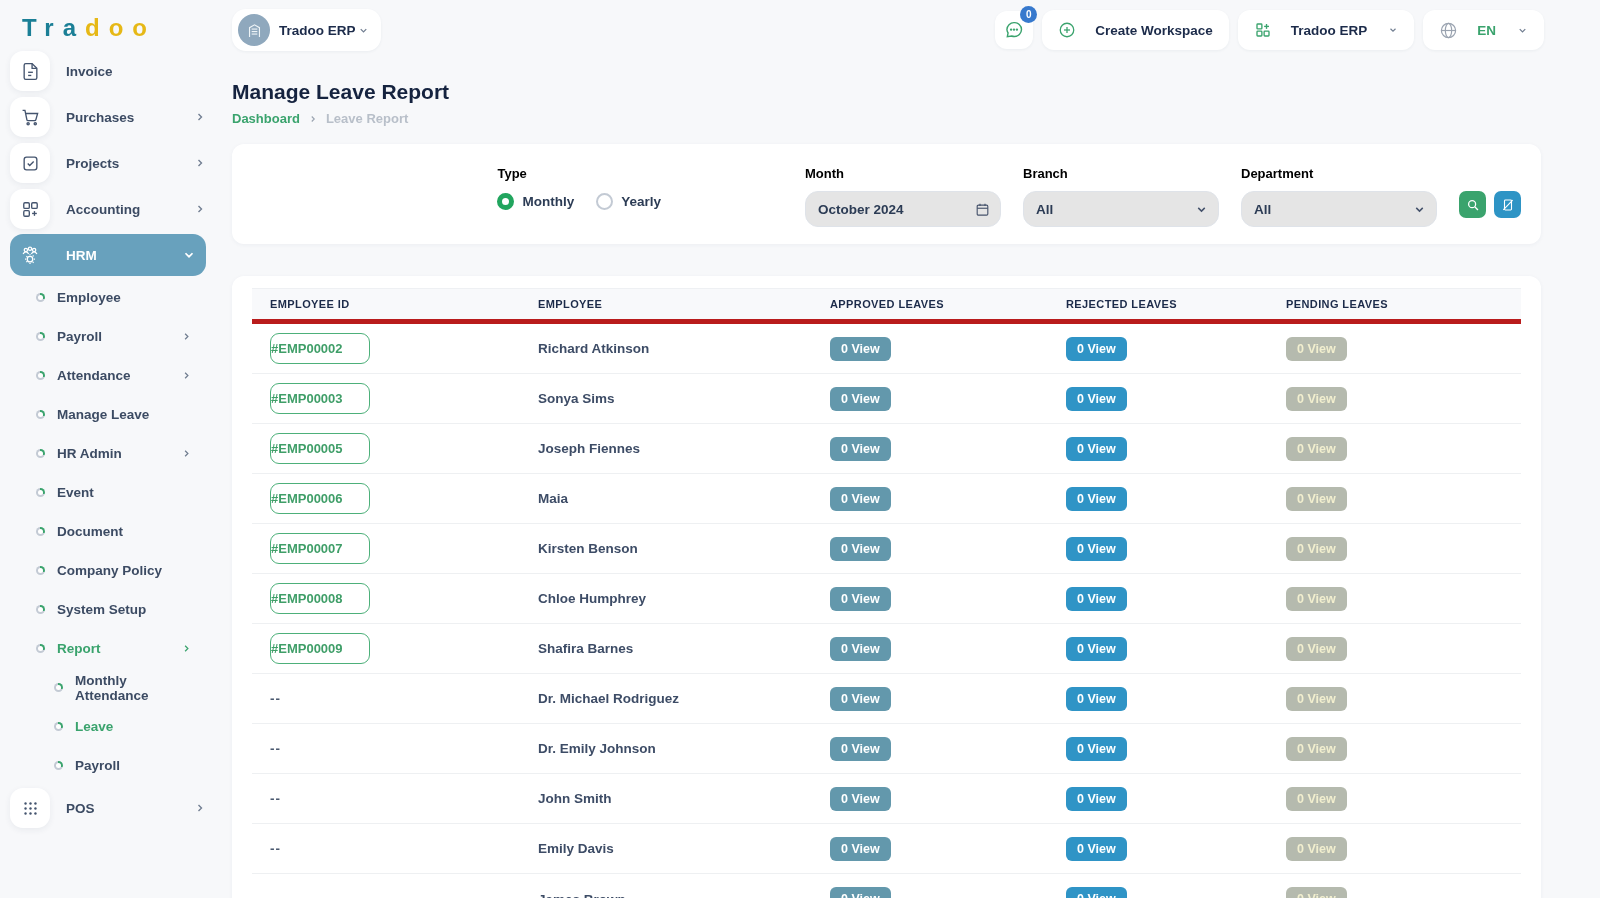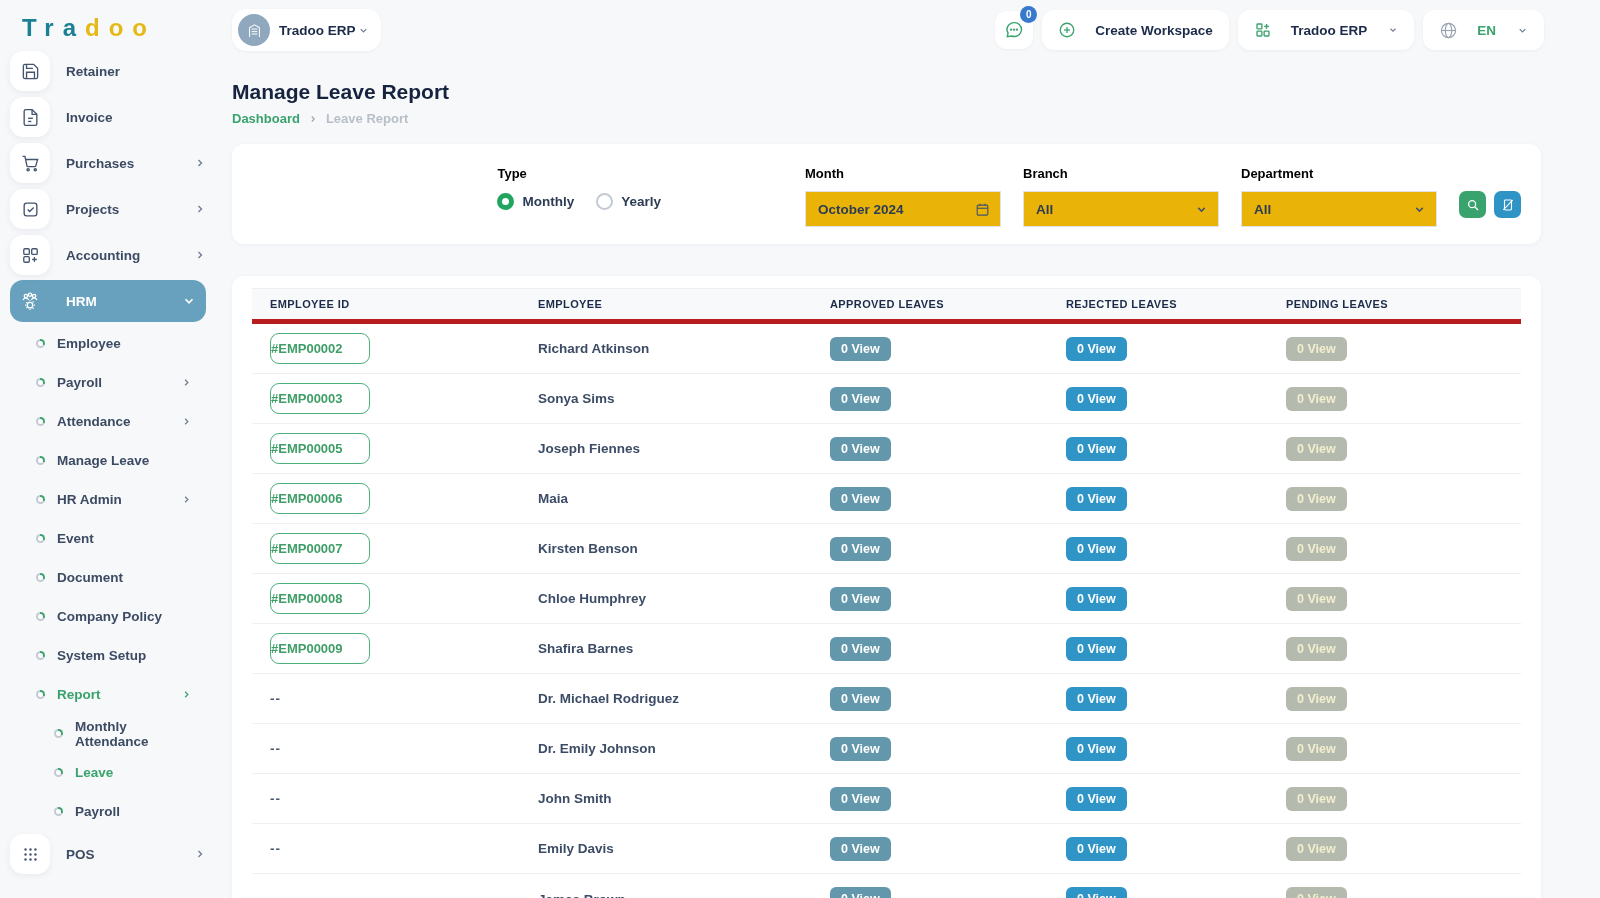--- a/index.html
+++ b/index.html
@@ -59,21 +59,21 @@
   .filter-card { margin-top:18px; background:#fff; border-radius:12px; box-shadow:0 1px 4px rgba(40,60,90,.05);
                  height:100px; display:flex; align-items:flex-start; justify-content:flex-end; padding:22px 20px 0 20px; gap:22px; }
   .f-label { font-size:13px; font-weight:600; color:#000000; margin-bottom:10px; }
   .type-block { margin-right:122px; }
   .radio-row { display:flex; align-items:flex-start; gap:22px; margin-top:12px; }
   .radio-opt { display:flex; align-items:center; gap:8px; cursor:pointer; }
   .radio { width:17px; height:17px; border-radius:50%; border:2px solid #c3cad4; background:#fff; }
   .radio.checked { border:5px solid #21a55e; }
   .radio-txt { font-size:13.5px; font-weight:bold; color:#2c3c55; }
   .field-block { }
-  .field { position:relative; width:196px; height:36px; border:1px solid #dfe3e9; border-radius:0; background:#eab308;
+  .field { position:relative; width:196px; height:36px; border:1px solid #dfe3e9; border-radius:13px; background:#e5e5e5;
            display:flex; align-items:center; padding:0 34px 0 12px; cursor:pointer; }
   .field input { border:none; outline:none; width:100%; font-family:"Liberation Sans",sans-serif; font-size:13.5px; font-weight:600; color:#2c3c55; background:transparent; }
   .field .f-val { font-size:13.5px; font-weight:700; color:#2c3c55; }
   .field .f-ic { position:absolute; right:10px; color:#45526b; display:flex; }
   .filter-actions { display:flex; gap:8px; margin-top:25px; }
   .sq-btn { width:27px; height:27px; border-radius:7px; display:flex; align-items:center; justify-content:center; color:#fff; cursor:pointer; }
   .sq-btn.search { background:#3aa36d; }
   .sq-btn.reset { background:#2e94c5; }
   
   .table-card { margin-top:32px; background:#fff; border-radius:12px; box-shadow:0 1px 4px rgba(40,60,90,.05);
@@ -93,30 +93,20 @@
   .view-btn.rejected { background:#2f94c6; }
   .view-btn.pending { background:#b5baae; color:#f2efcf; }
   svg { display:block; }
 </style>
 </head>
 <body>
 
 <aside class="sidebar">
   <div class="logo"><span class="teal">Tra</span><span class="yellow">doo</span></div>
 
-  <div class="nav-item">
-    <span class="icon-box">
-      <svg width="19" height="19" viewBox="0 0 24 24" fill="none" stroke="currentColor" stroke-width="1.7">
-          <path d="M19 21H5a2 2 0 0 1-2-2V5a2 2 0 0 1 2-2h11l5 5v11a2 2 0 0 1-2 2z"></path>
-          <polyline points="17 21 17 13 7 13 7 21"></polyline>
-          <polyline points="7 3 7 8 15 8"></polyline>
-        </svg>
-    </span>
-    <span class="nav-label">Retainer</span>
-  </div>
 
   <div class="nav-item">
     <span class="icon-box">
       <svg width="19" height="19" viewBox="0 0 24 24" fill="none" stroke="currentColor" stroke-width="1.7">
           <path d="M14 2H6a2 2 0 0 0-2 2v16a2 2 0 0 0 2 2h12a2 2 0 0 0 2-2V8z"></path>
           <polyline points="14 2 14 8 20 8"></polyline>
           <line x1="9" y1="13" x2="15" y2="13"></line>
           <line x1="9" y1="17" x2="13" y2="17"></line>
         </svg>
     </span>

